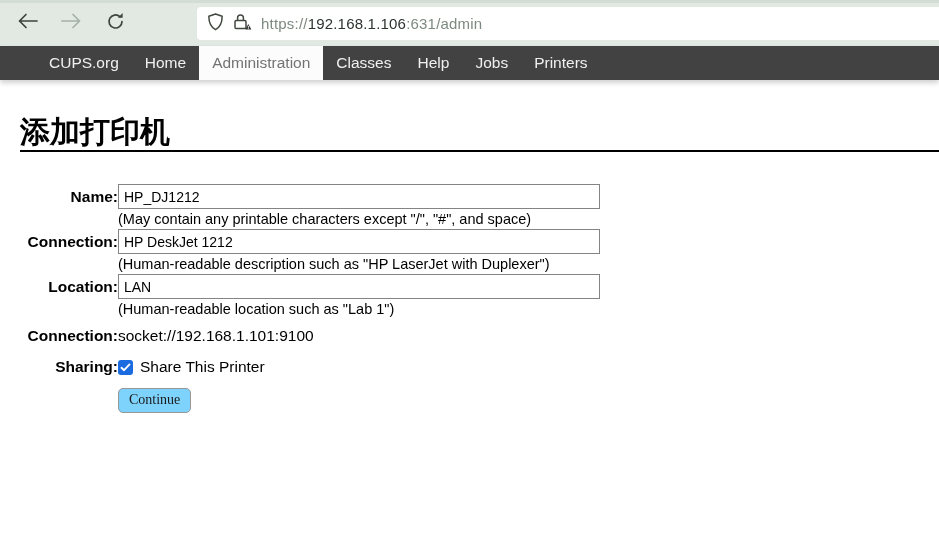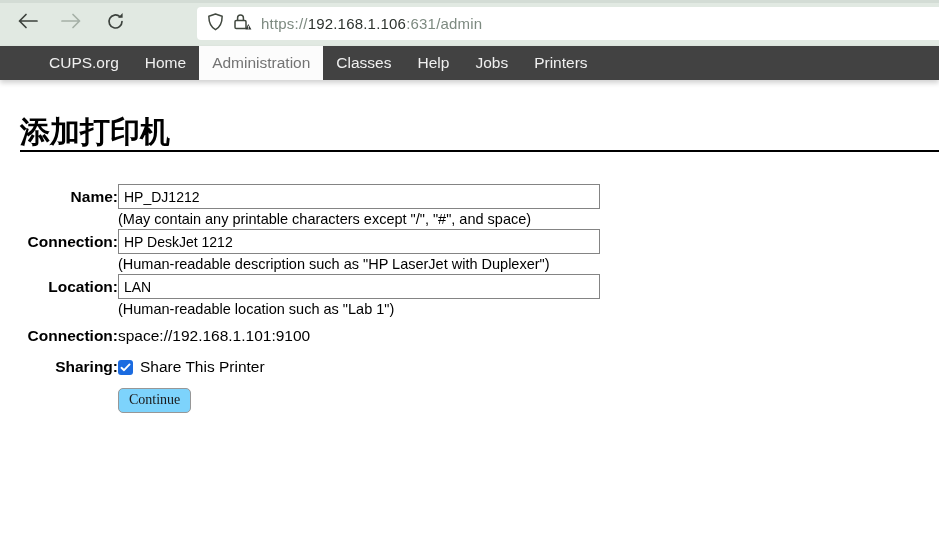--- a/index.html
+++ b/index.html
@@ -178,21 +178,21 @@
         <input class="text" type="text" value="LAN" style="">
       </td>
     </tr>
     <tr>
       <th></th>
       <td class="hint">(Human-readable location such as "Lab 1")</td>
     </tr>
 
     <tr class="conn-row">
       <th class="flabel">Connection:</th>
-      <td class="conn-value">space://192.168.1.101:9100</td>
+      <td class="conn-value">socket://192.168.1.101:9100</td>
     </tr>
 
     <tr class="share-row">
       <th class="flabel">Sharing:</th>
       <td class="fvalue">
         <span class="share-wrap">
           <span class="checkbox">
             <span>
               <svg width="11" height="9" viewBox="0 0 12 10">
                     <path d="M1.5 5.3 L4.4 8 L10.5 1.6" stroke="#ffffff" stroke-width="2.1" fill="none" stroke-linecap="round" stroke-linejoin="round"></path>

